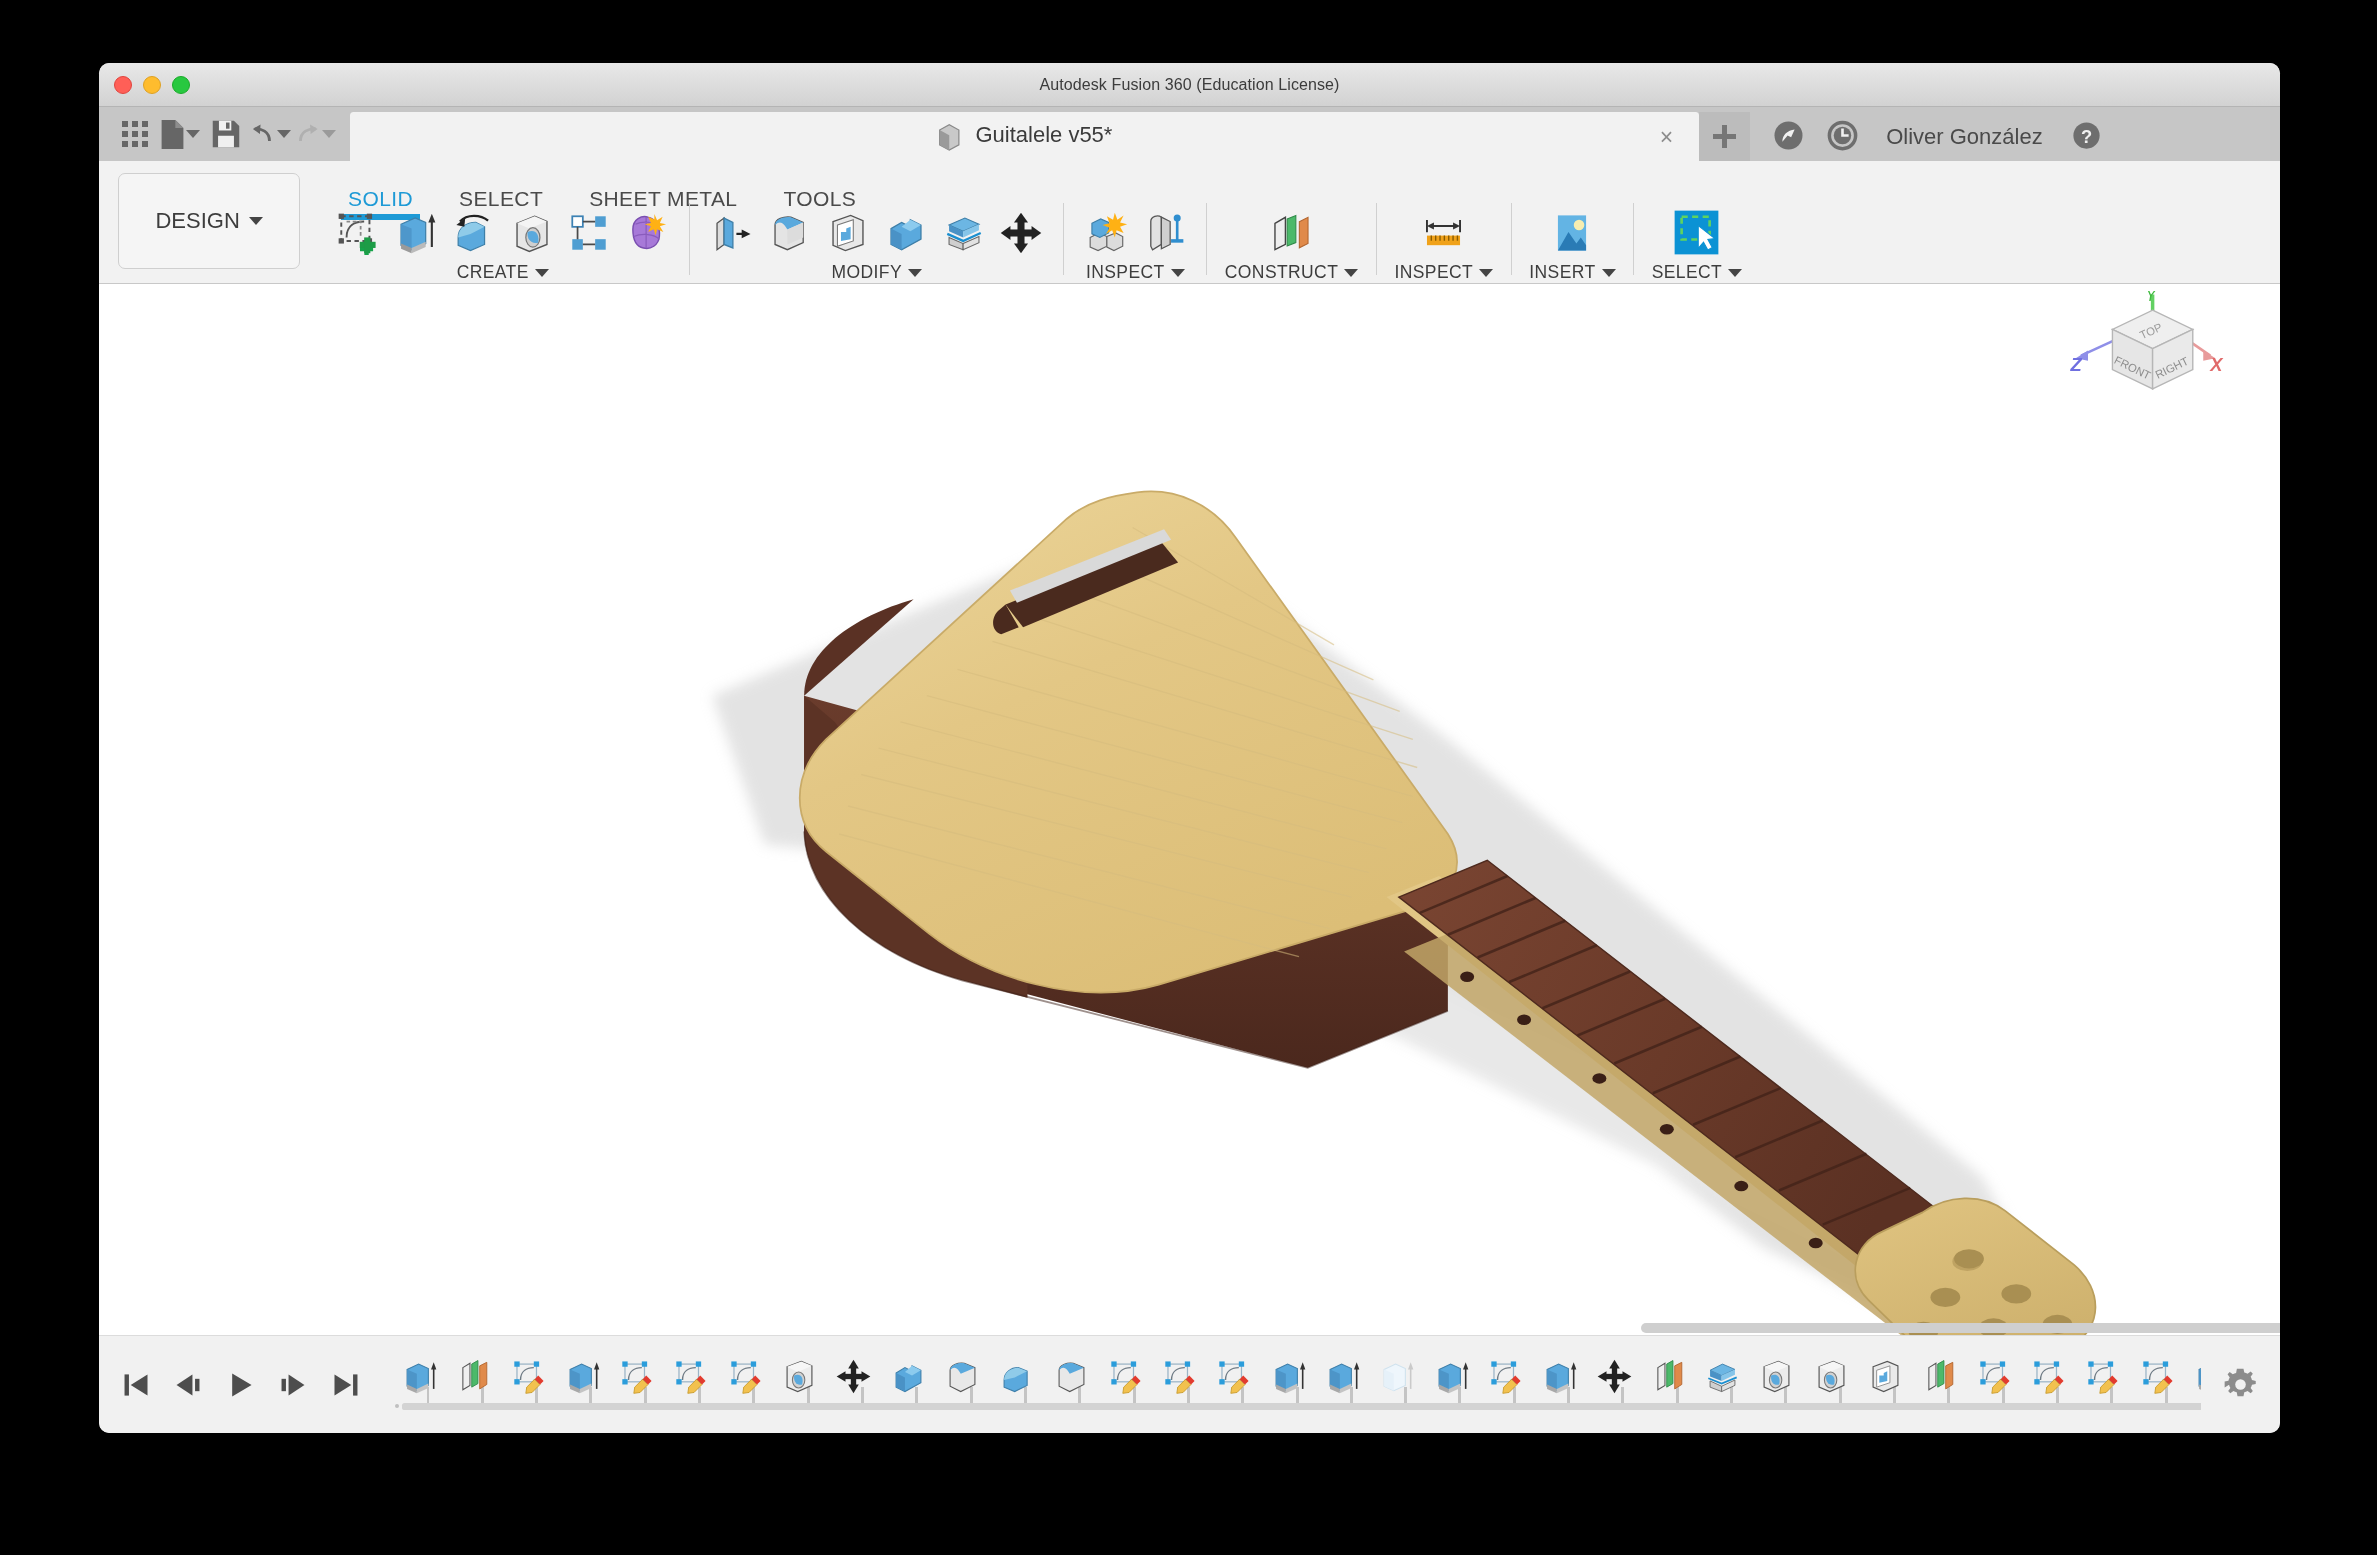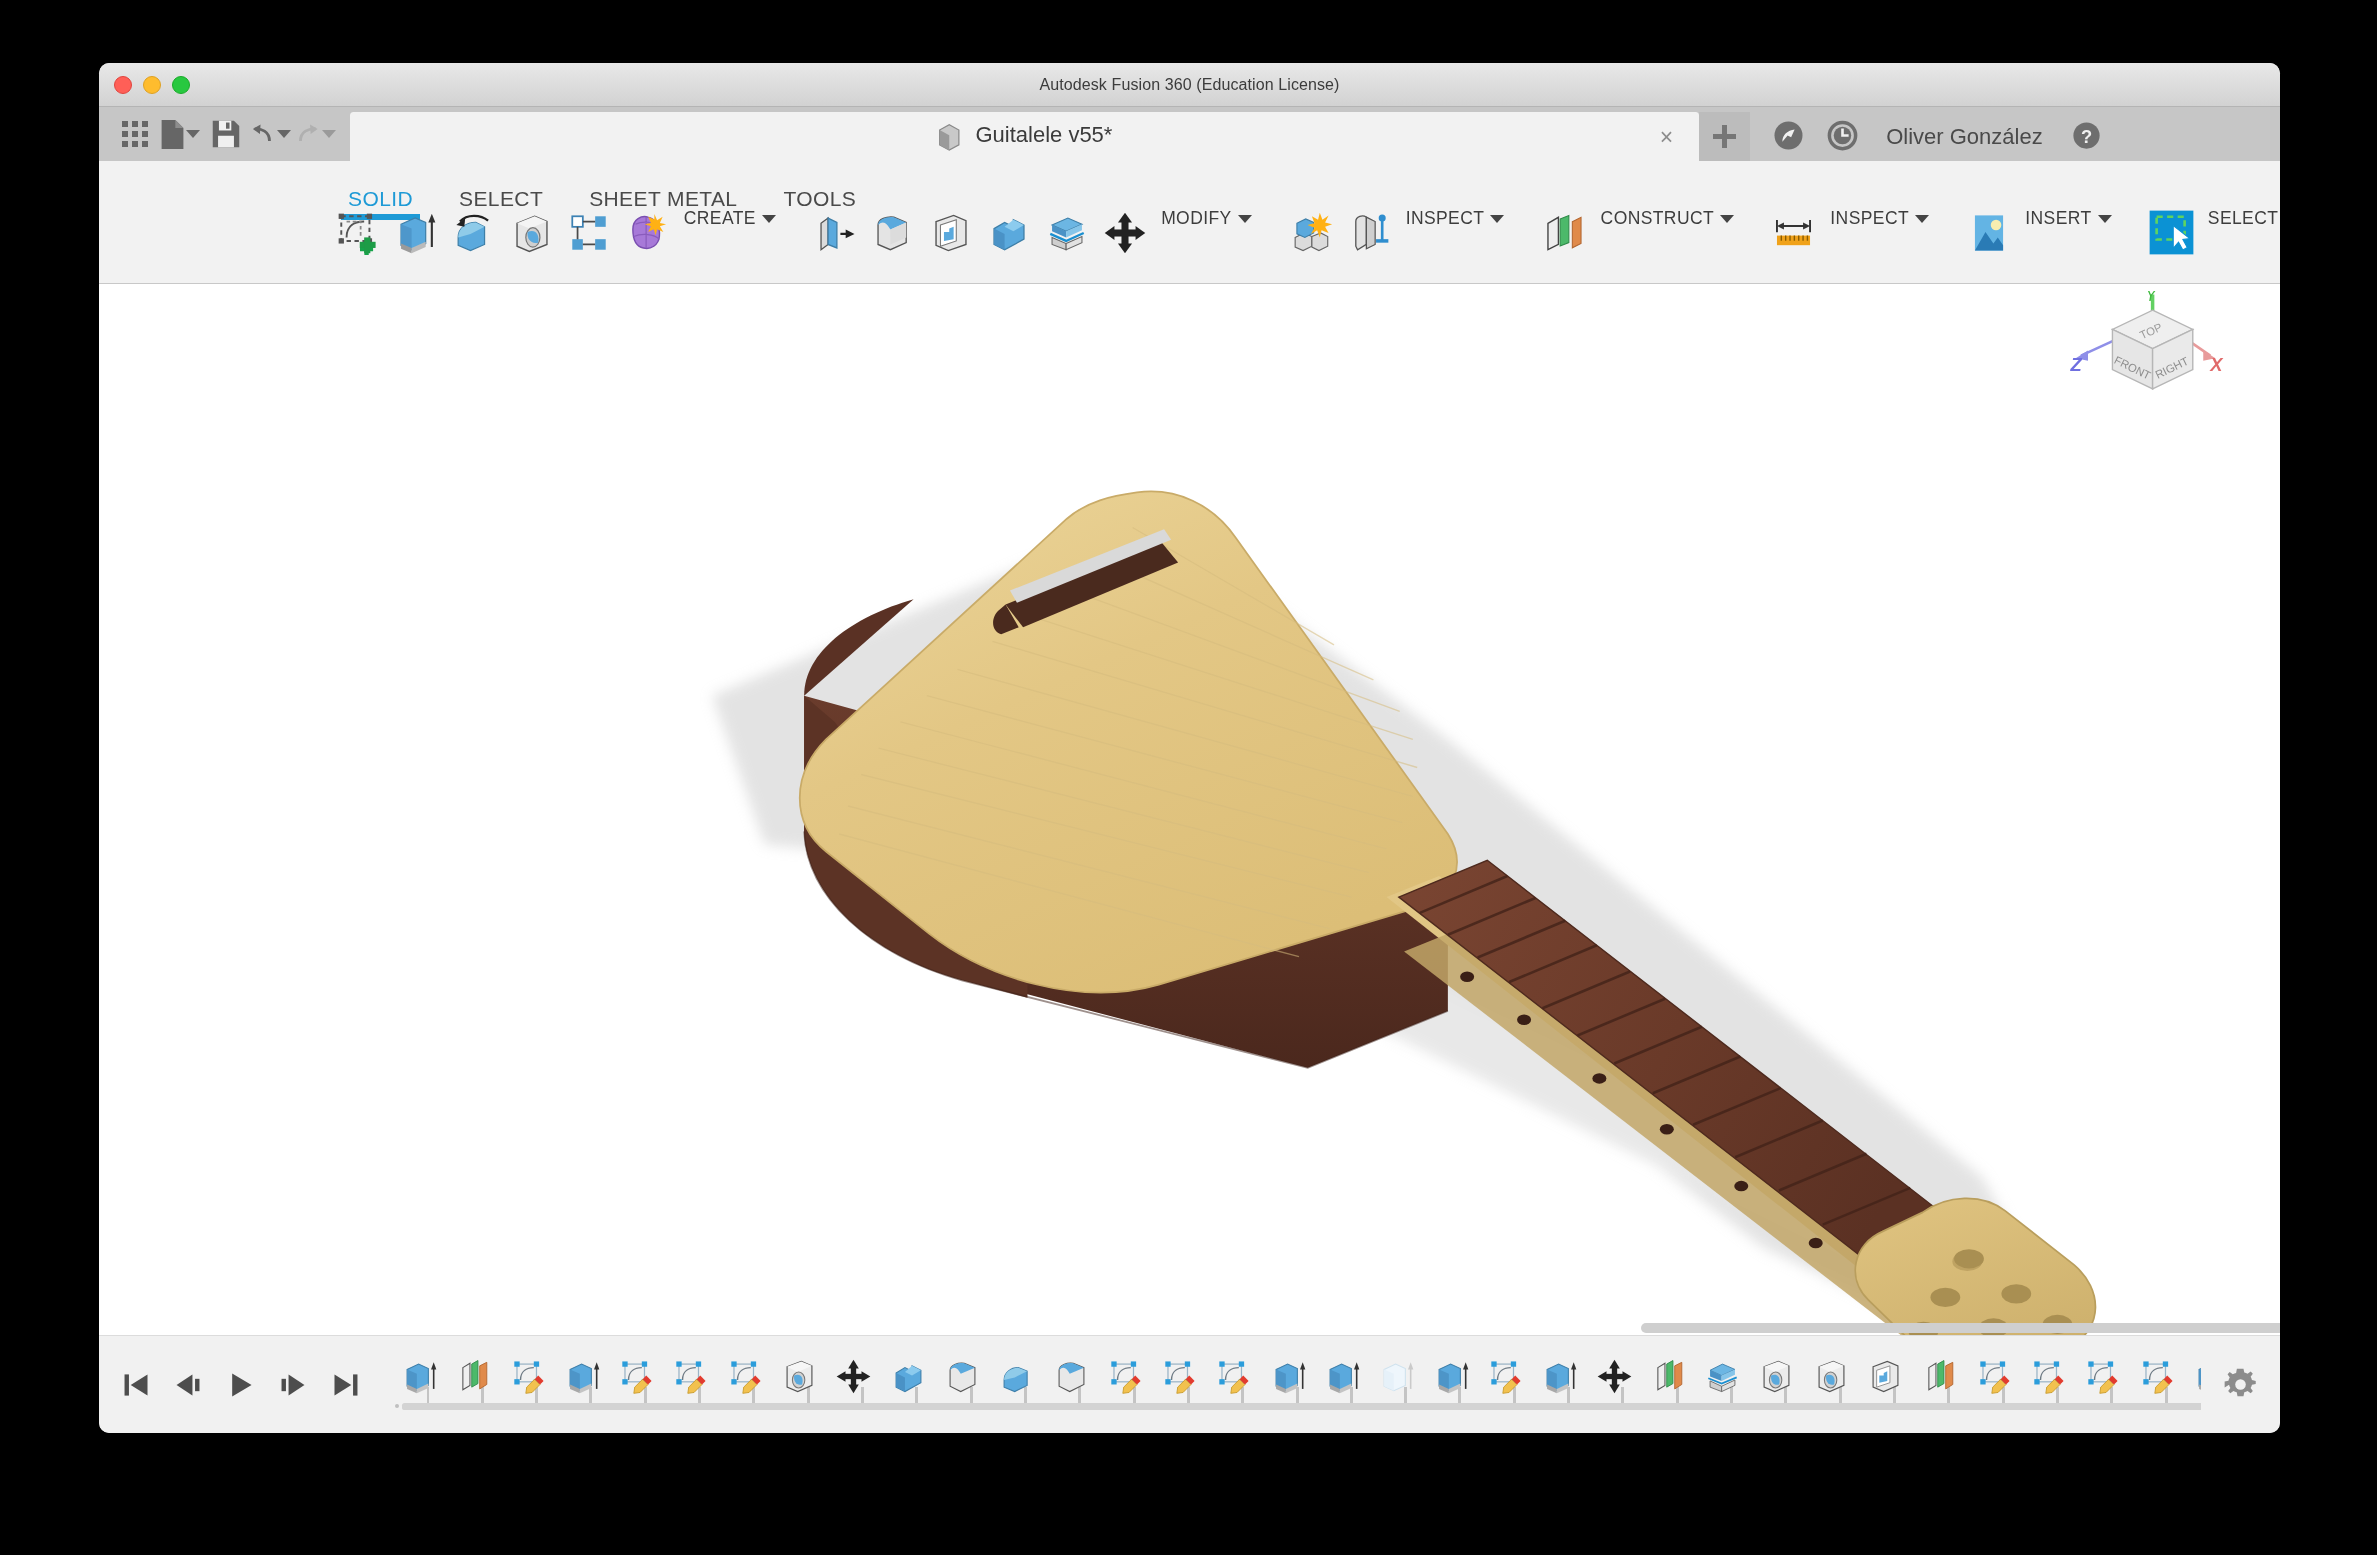--- a/index.html
+++ b/index.html
@@ -78,22 +78,22 @@
   }
   #ribbon-tabs{ position:absolute; left:226px; top:1.8px; display:flex; gap:0; }
   .rtab{ padding:7px 23px 5.3px 23px; font-size:21px; color:#4a4a4a;
          position:relative; letter-spacing:0.4px;margin-top:17px; }
   .rtab.active{ color:#1e9ad6; }
   .rtab.active:after{ content:""; position:absolute; left:16px; right:16px;
                       bottom:-3.5px; height:6.1px; background:#1e9ad6; }
 
   #panels{ position:absolute; left:226px; top:42px; right:0; height:81px;
            display:flex; align-items:flex-start; }
-  .panel{ display:flex; flex-direction:row; align-items:flex-start;
-          padding:0 8.8px; position:relative;gap:12px; }
+  .panel{ display:flex; flex-direction:column; align-items:center;
+          padding:0 8.8px; position:relative; }
   .panel .icons{ display:flex; align-items:flex-end; gap:8.8px; height:54px; }
   .panel .plabel{ font-size:17.5px; color:#3d3d3d; margin-top:5.3px;
                   display:flex; align-items:center; gap:6.1px; letter-spacing:0.4px; }
   .vsep{ width:0.9px; height:72px; background:#d0d0d0; margin:0 8.8px; }
   .caret{ width:0;height:0;border-left:7px solid transparent;
           border-right:7px solid transparent;border-top:8.8px solid #444; }
   .tool{ width:49px; height:49px; display:flex; align-items:center;
          justify-content:center; }
   .tool svg{ display:block; }
 
@@ -226,20 +226,24 @@
         <svg width="35" height="35" viewBox="0 0 40 40">
           <circle cx="20" cy="20" r="15" fill="#6e6e6e"></circle>
           <text x="20" y="28" font-size="21" font-family="Liberation Sans, sans-serif" fill="#f0f0f0" text-anchor="middle" font-weight="bold">?</text>
         </svg>
       </span>
     </div>
   </div>
 
   <div id="ribbon">
 
+    <div id="design-btn">
+      <span>DESIGN</span>
+      <span class="caret"></span>
+    </div>
 
     <div id="ribbon-tabs">
       <div class="rtab active">SOLID</div>
       <div class="rtab">SELECT</div>
       <div class="rtab">SHEET METAL</div>
       <div class="rtab">TOOLS</div>
     </div>
 
     <div id="panels">
 

